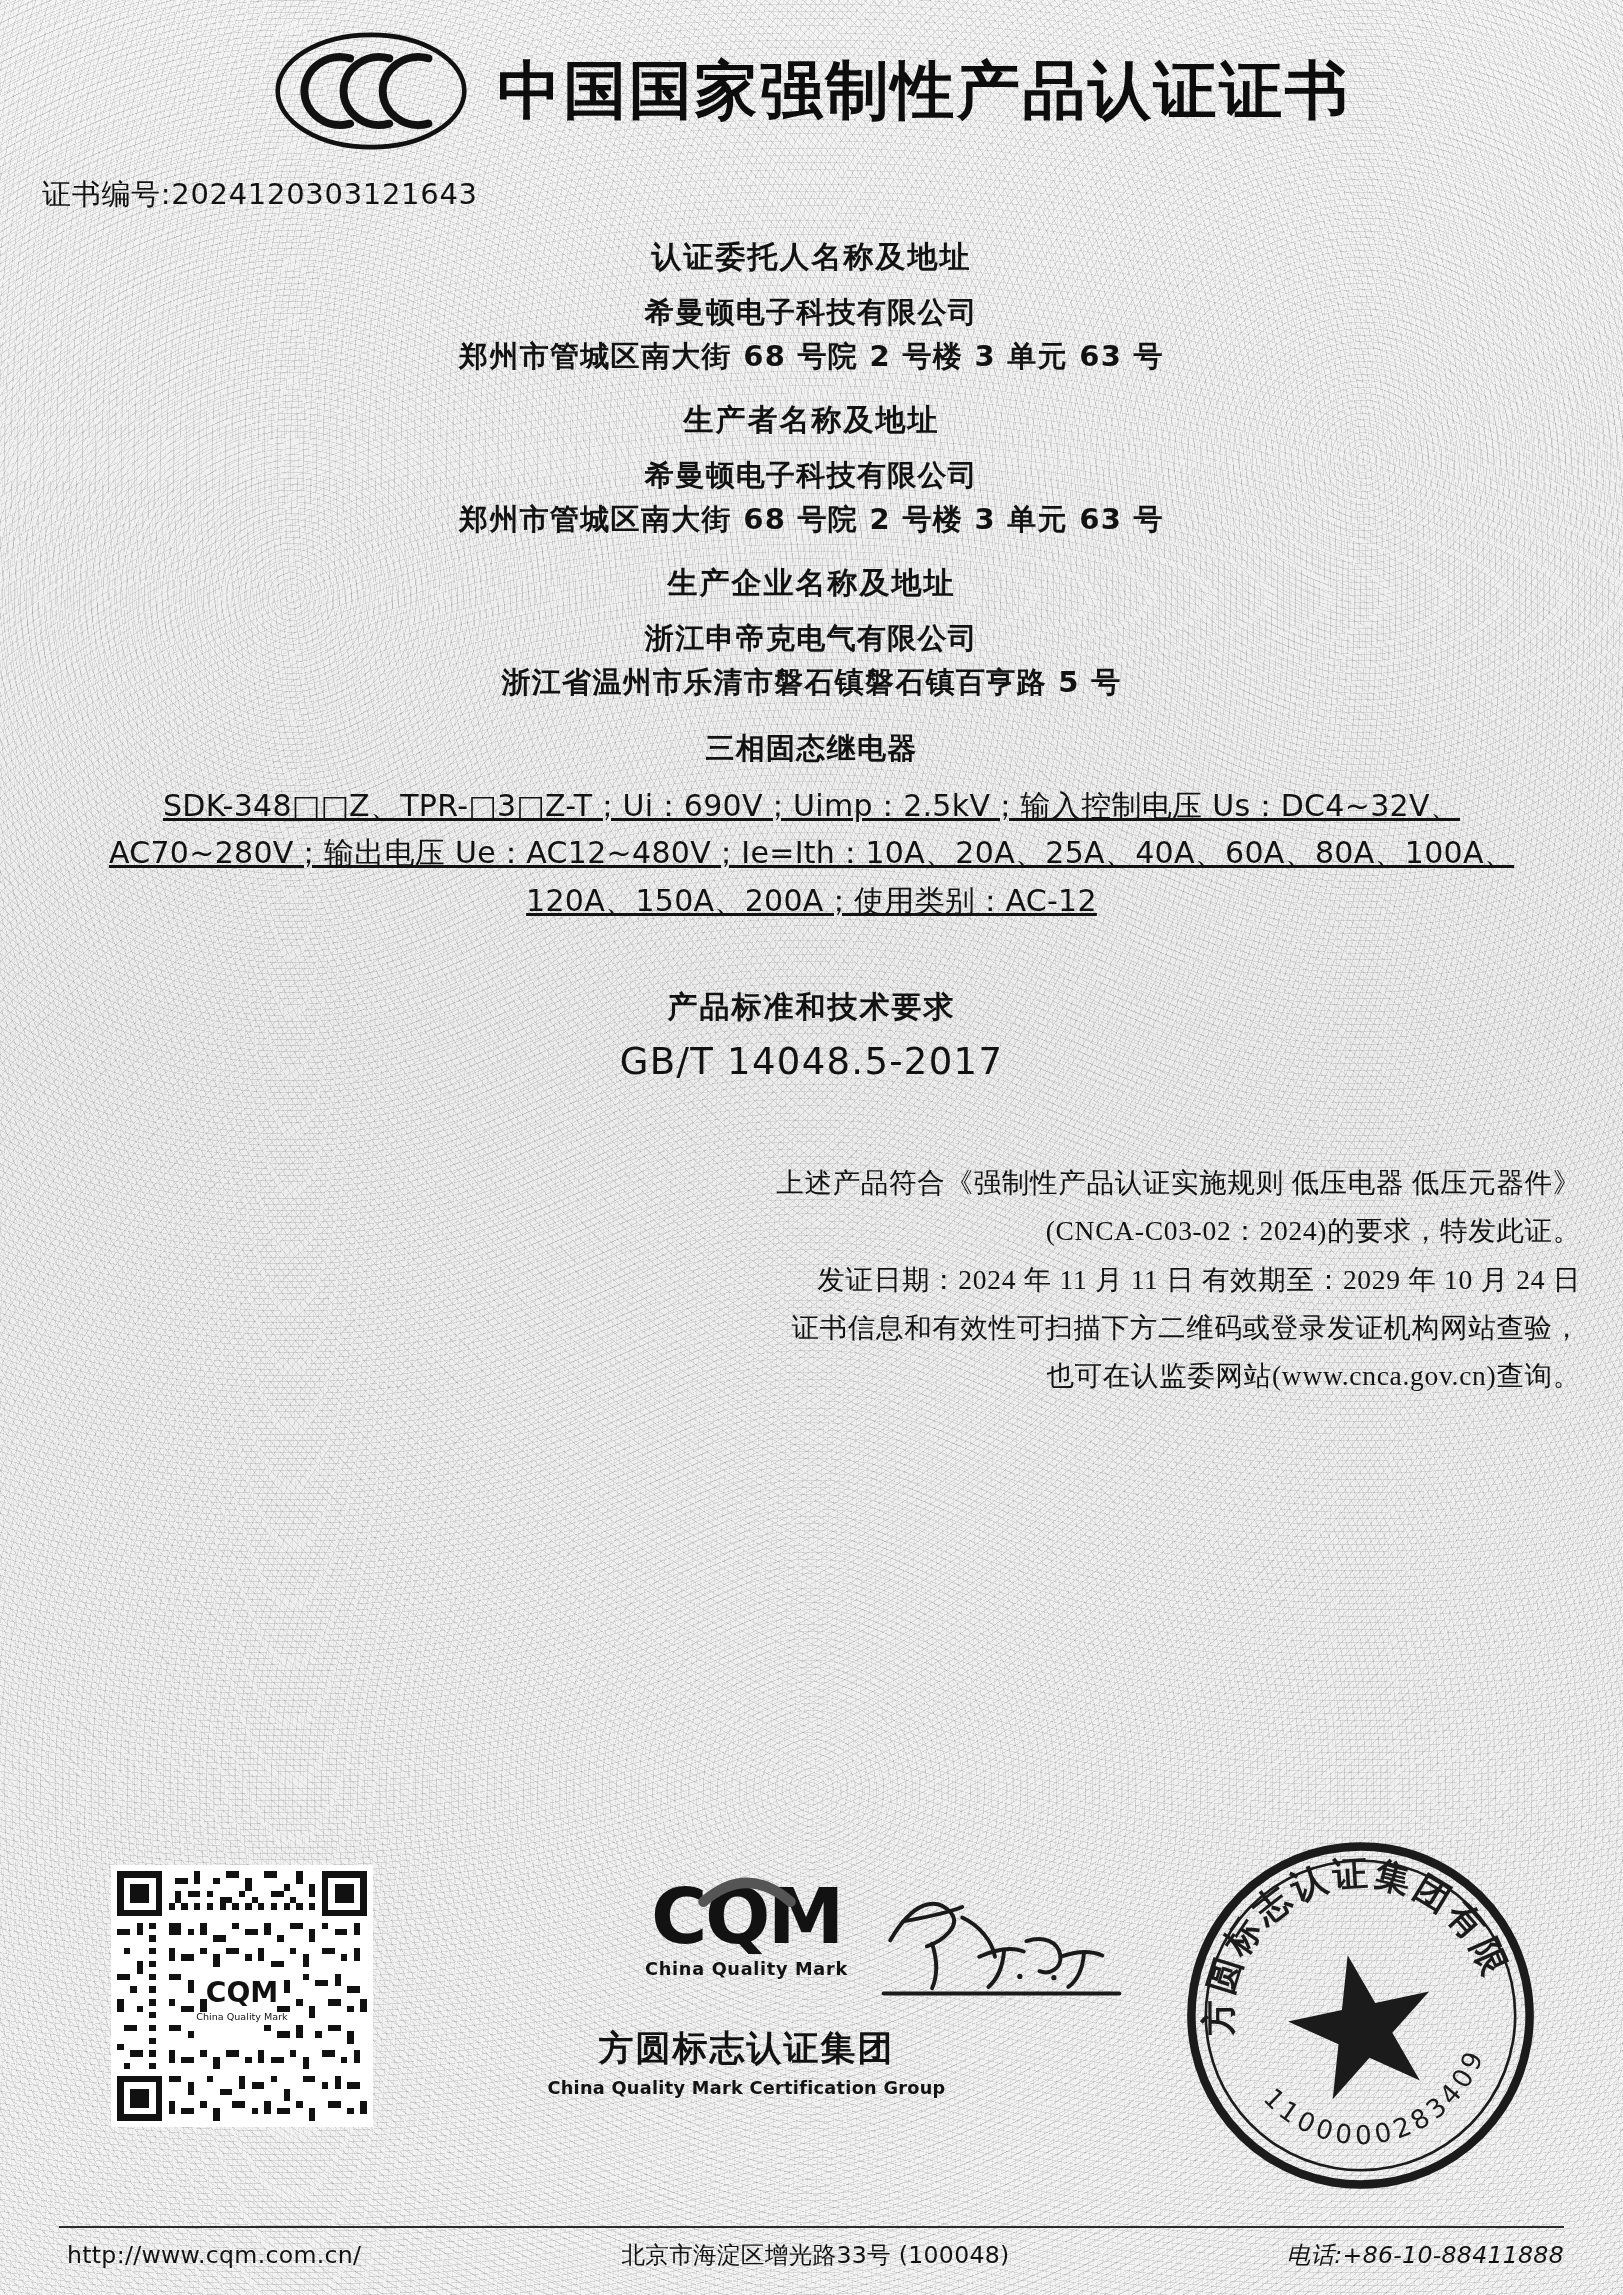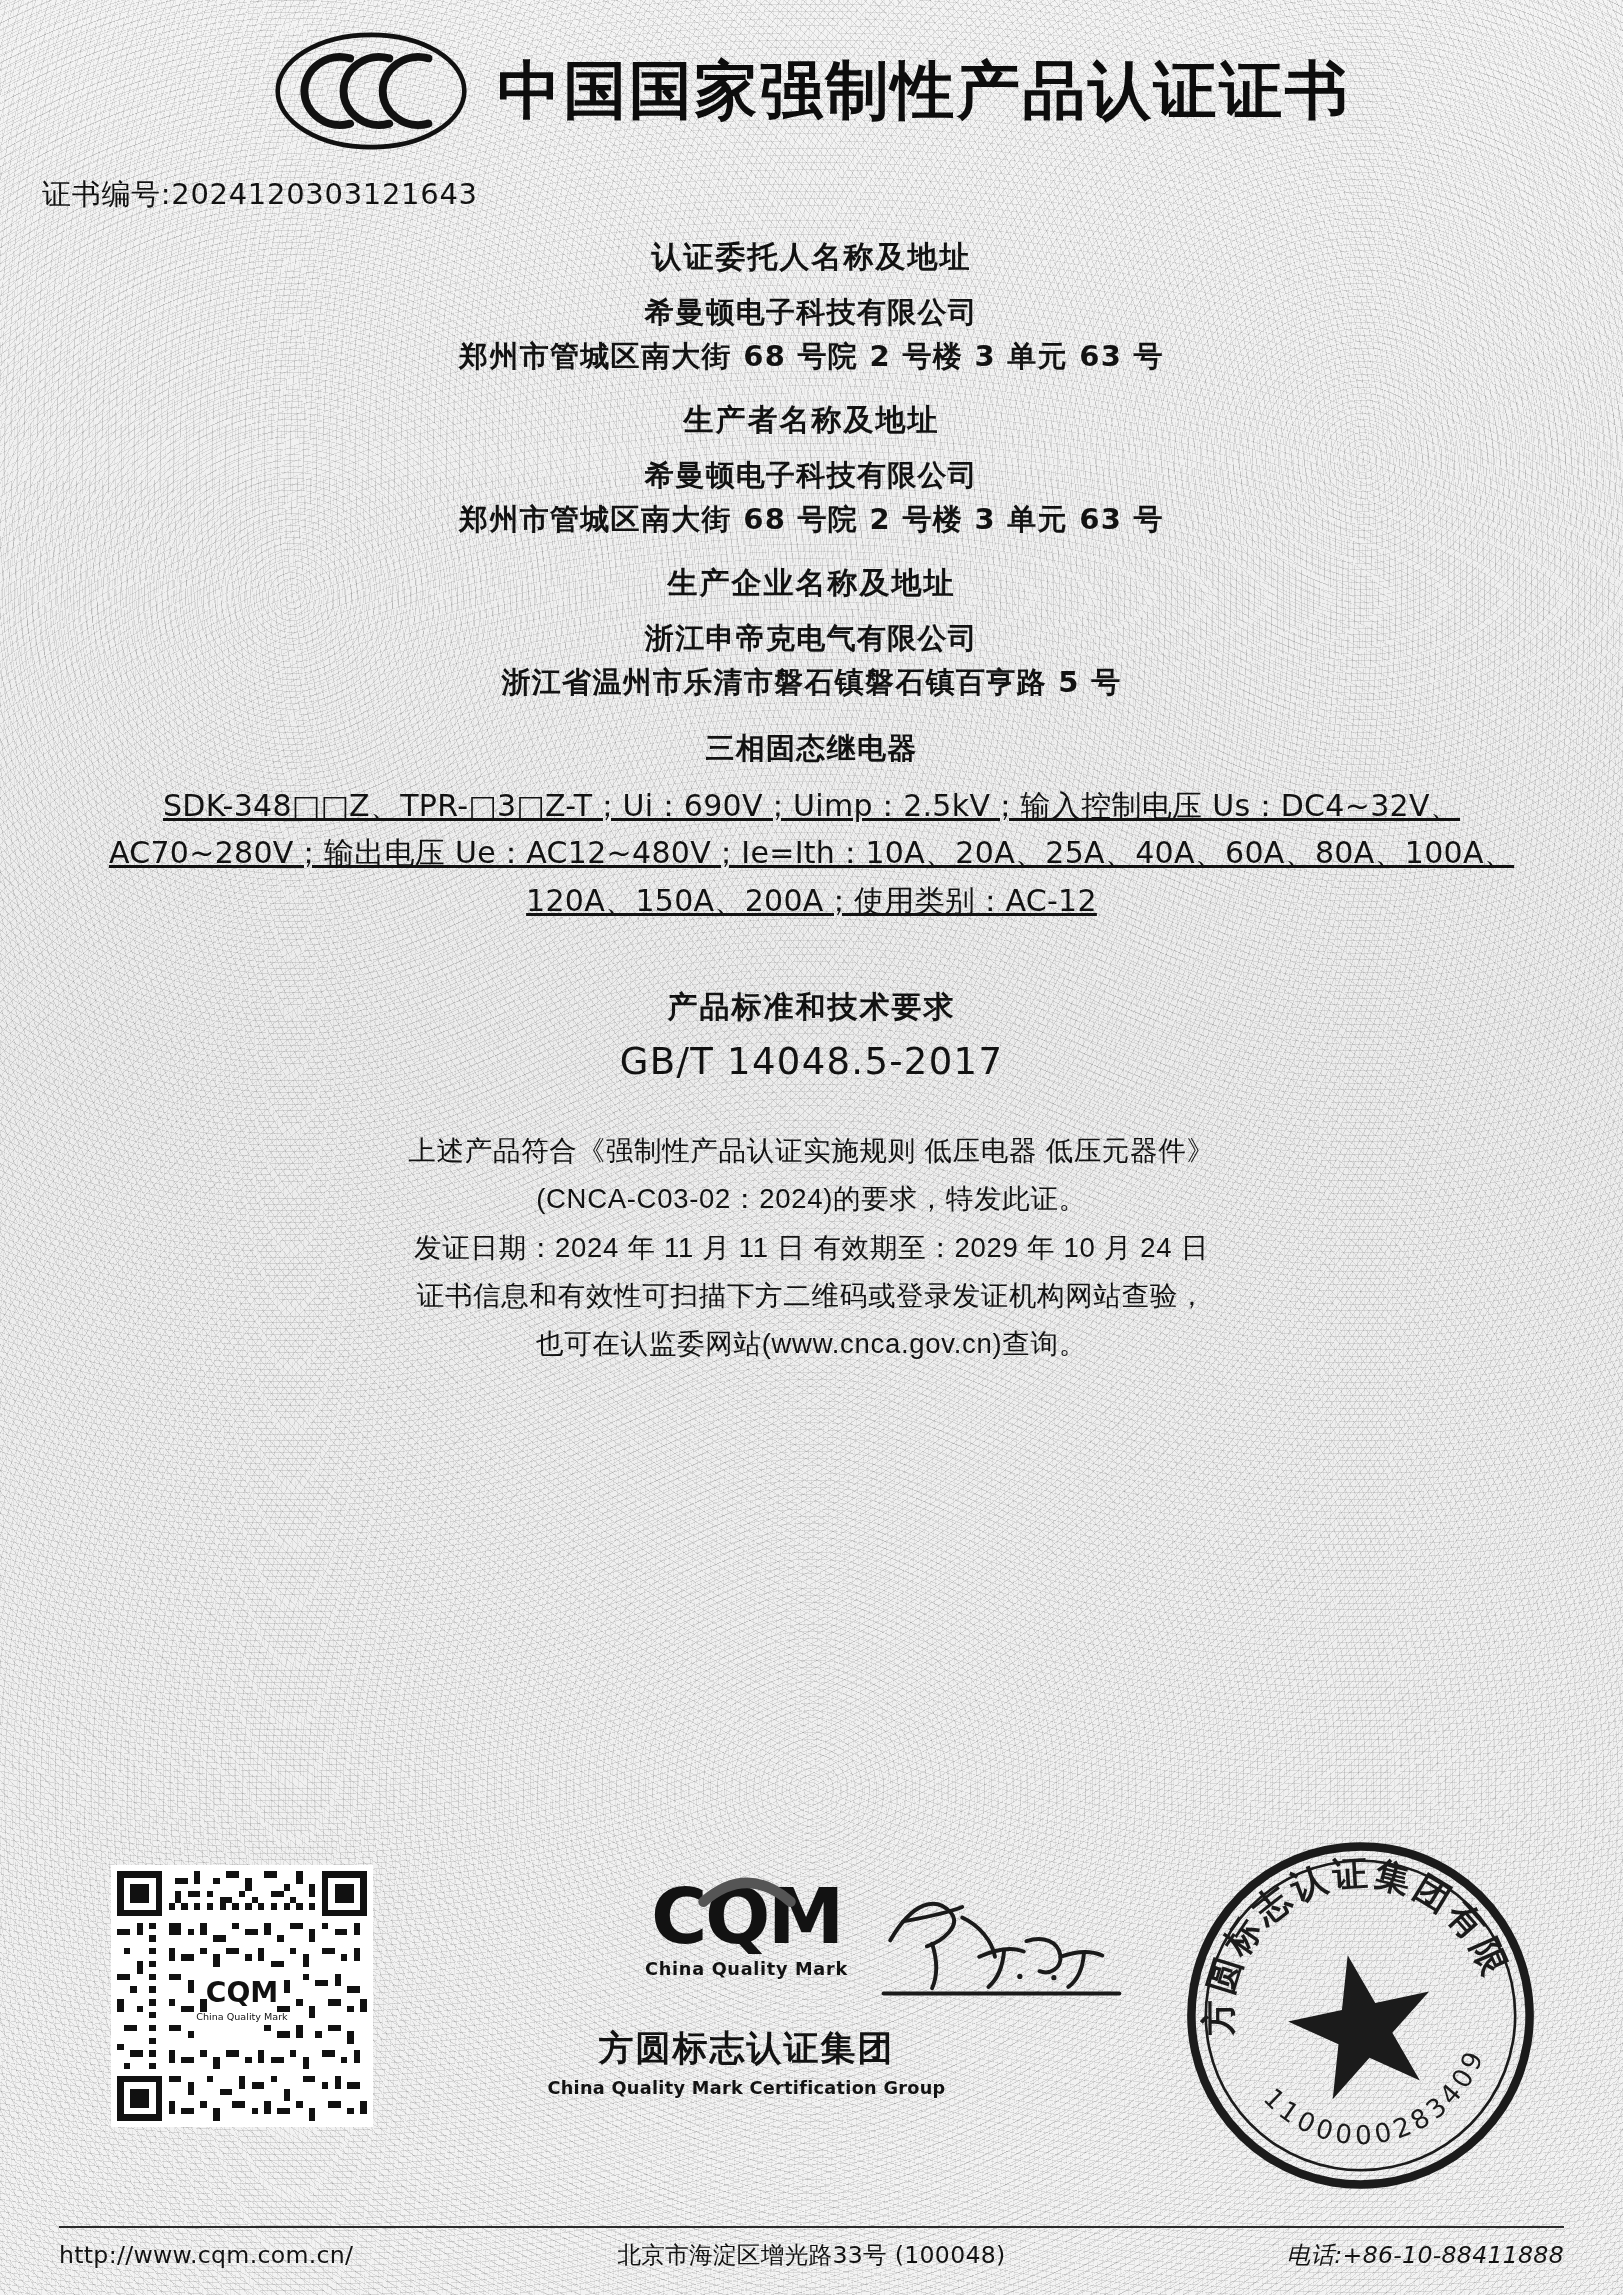--- a/index.html
+++ b/index.html
@@ -90,26 +90,26 @@
 
   .std-section { margin-top: 63px; text-align: center; }
   .std-value {
     font-size: 37px;
     letter-spacing: 1.3px;
     margin-top: 10.5px;
     font-family: "DejaVu Sans", sans-serif;
   }
 
   .statement {
-    margin-top: 46px;
-    text-align: center;
+    margin-top: 78px;
+    text-align: right;
     font-size: 27.5px;
     line-height: 1.62;
     letter-spacing: 0.7px;
-    font-family: Liberation Sans, sans-serif;
+    font-family: Liberation Serif, serif;
   }
   .statement div { margin-bottom: 3.9px; }
 
   
   .badges {
     position: absolute;
     left: 59px;
     right: 59px;
     top: 1852px;
     height: 314px;
@@ -194,21 +194,21 @@
     border-top: 2px solid #2a2a2a;
     padding-top: 11.8px;
     display: flex;
     justify-content: space-between;
     align-items: center;
     font-size: 23.6px;
     font-family: "DejaVu Sans", sans-serif;
     letter-spacing: 0.3px;
   }
   .footer .mid { text-align: center; flex: 1; }
-  .footer .left { width: 419px; text-align: left; }
+  .footer .left { width: 419px; text-align: left; margin-left: 8px; }
   .footer .right { width: 419px; text-align: right; font-style: italic; }
 </style>
 </head>
 <body>
 
 <div class="cert">
   <div class="inner">
 
     <div class="header">
       <span class="ccc-logo">

